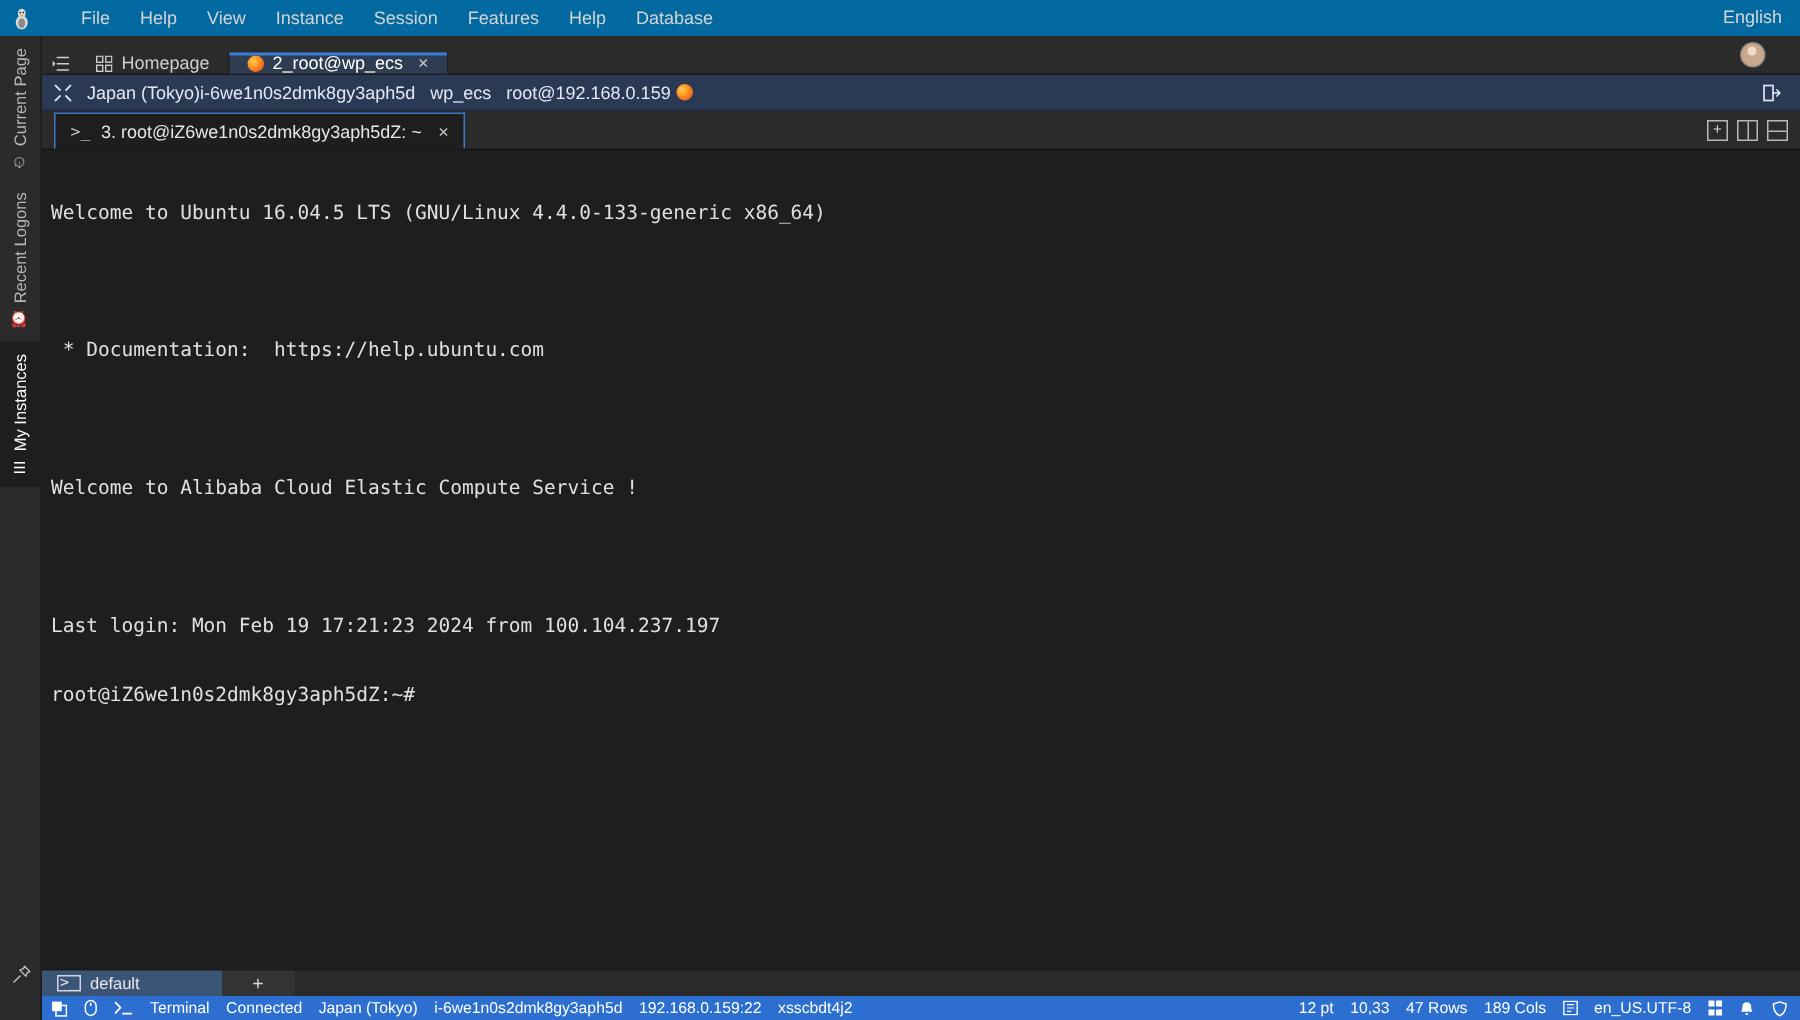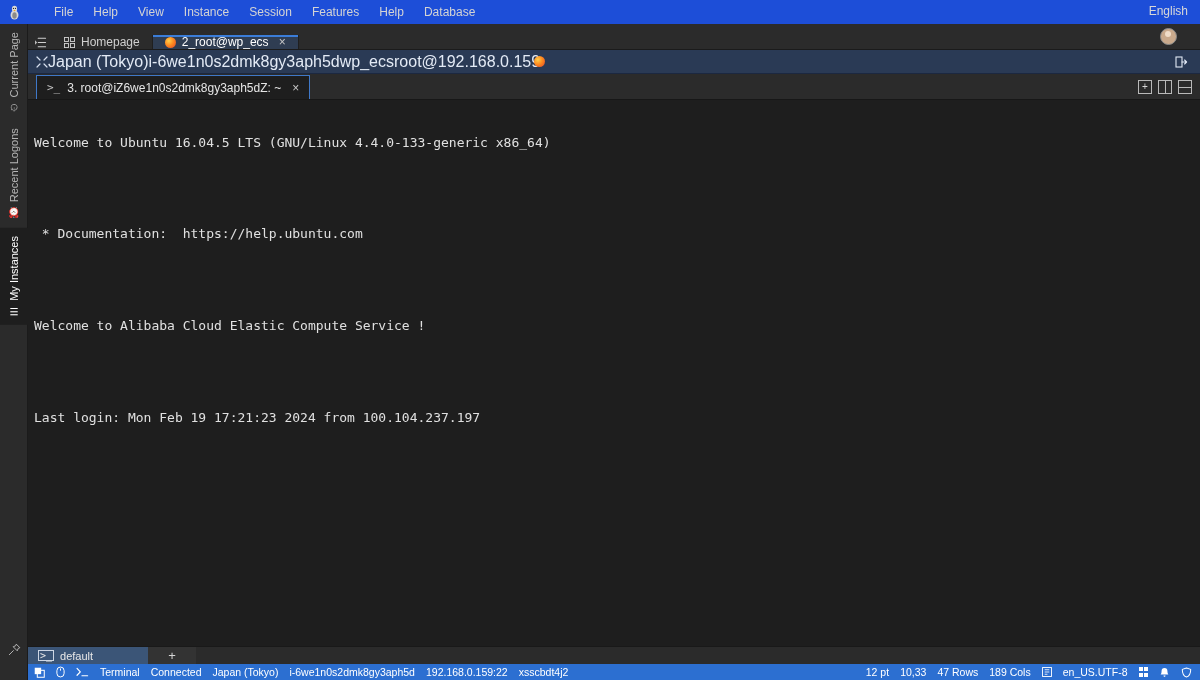--- a/index.html
+++ b/index.html
@@ -11,21 +11,21 @@
   }
   #app {
     width: 1200px; height: 680px;
     display: flex; flex-direction: column;
     position: relative;
   }
 
   
   .menubar {
     height: 24px; min-height: 24px;
-    background: #1d4ed8;
+    background: #0369a1;
     display: flex; align-items: center;
     color: #d6d6d6;
     font-size: 12px;
     position: relative;
     z-index: 5;
   }
   .app-logo {
     width: 28px; height: 24px;
     display: flex; align-items: center; justify-content: center;
     color: #cfcfcf;
@@ -127,22 +127,23 @@
     background: radial-gradient(circle at 35% 35%, #ffd04b 0%, #ff8a1f 45%, #e0452a 100%);
     display: inline-block;
   }
 
   
   .sessionbar {
     height: 24px; min-height: 24px;
     background: #2a3a55;
     display: flex; align-items: center;
     color: #e3eaf5;
-    font-size: 16px;
+    font-size: 12px;
     padding: 0 8px;
+    gap: 10px;
     border-bottom: 1px solid #1c2840;
   }
   .sb-ico { color: #cfd8e8; font-size: 11px; display: flex; align-items: center; }
   .sb-text { white-space: nowrap; }
   .sb-badge {
     width: 11px; height: 11px; border-radius: 50%;
     background: radial-gradient(circle at 35% 35%, #ffd04b 0%, #ff8a1f 45%, #e0452a 100%);
     display: inline-block; margin-left: -6px;
   }
   .sessionbar-right { margin-left: auto; display: flex; align-items: center; gap: 8px; padding-right: 4px; }
@@ -368,20 +369,21 @@
       </div>
 
       <div class="terminal">
         <div class="term-line">Welcome to Ubuntu 16.04.5 LTS (GNU/Linux 4.4.0-133-generic x86_64)</div>
         <div class="term-line">&nbsp;</div>
         <div class="term-line"> * Documentation:  https://help.ubuntu.com</div>
         <div class="term-line">&nbsp;</div>
         <div class="term-line">Welcome to Alibaba Cloud Elastic Compute Service !</div>
         <div class="term-line">&nbsp;</div>
         <div class="term-line">Last login: Mon Feb 19 17:21:23 2024 from 100.104.237.197</div>
+        <div class="term-line">root@iZ6we1n0s2dmk8gy3aph5dZ:~#</div>
       </div>
 
       <div class="wsbar">
         <div class="ws-tab">
           <span class="ws-ico">&gt;_</span>
           <span>default</span>
         </div>
         <div class="ws-add">+</div>
         <div class="ws-rest"></div>
       </div>

